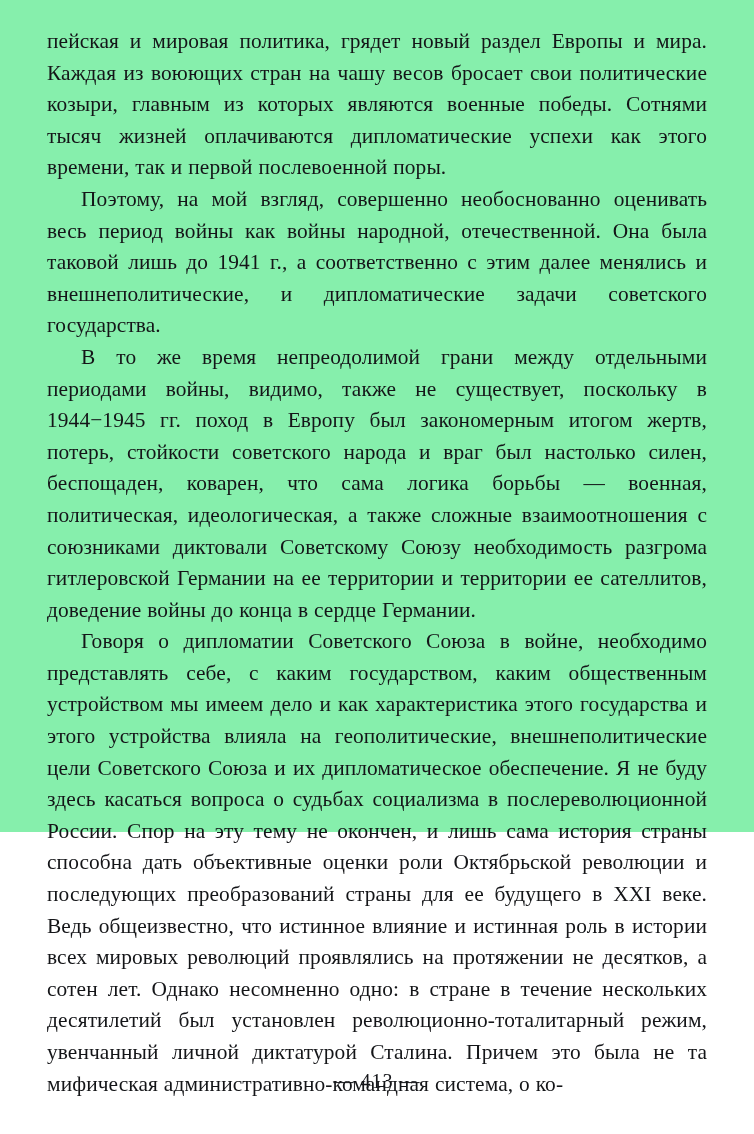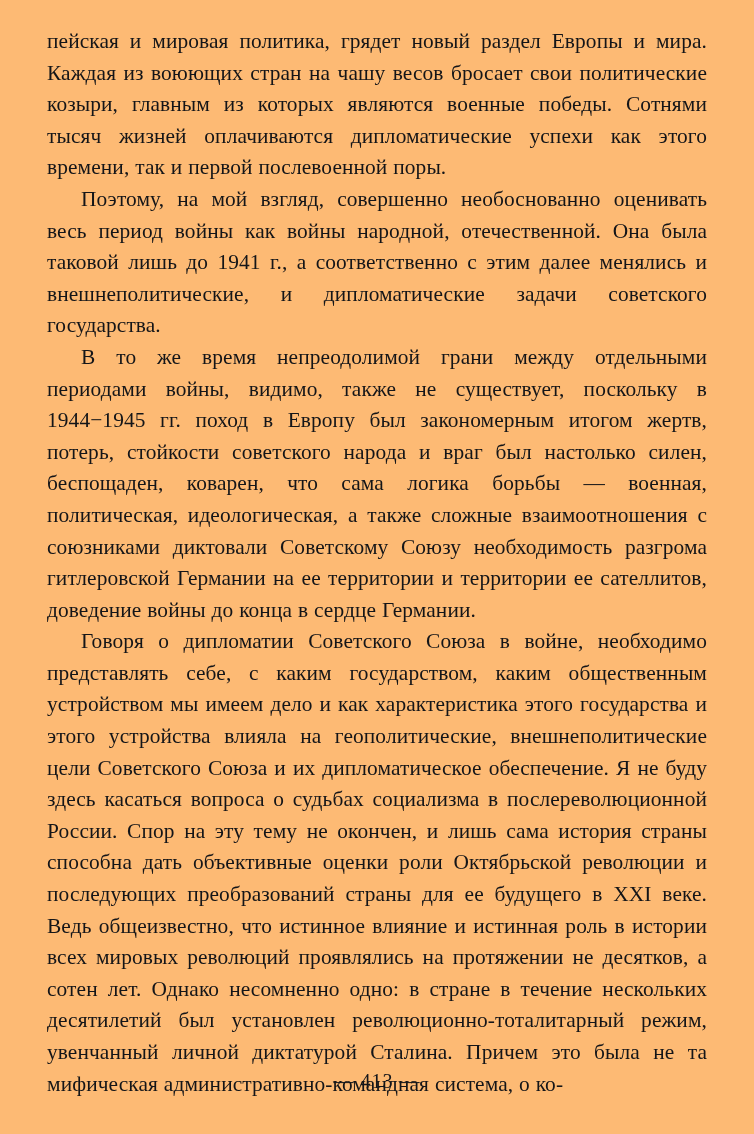--- a/index.html
+++ b/index.html
@@ -13,22 +13,22 @@
     position: relative;
     overflow: hidden;
     font-family: "Liberation Serif", "DejaVu Serif", serif;
     color: #15161a;
   }
   .page {
     position: absolute;
     left: 0;
     top: 0;
     width: 754px;
-    height: 1134px;
-    background: #fdba74;
+    height: 832px;
+    background: #86efac;
   }
   .text-column {
     position: absolute;
     left: 47px;
     top: 26px;
     width: 660px;
   }
   p.para {
     margin: 0;
     font-size: 21.4px;

